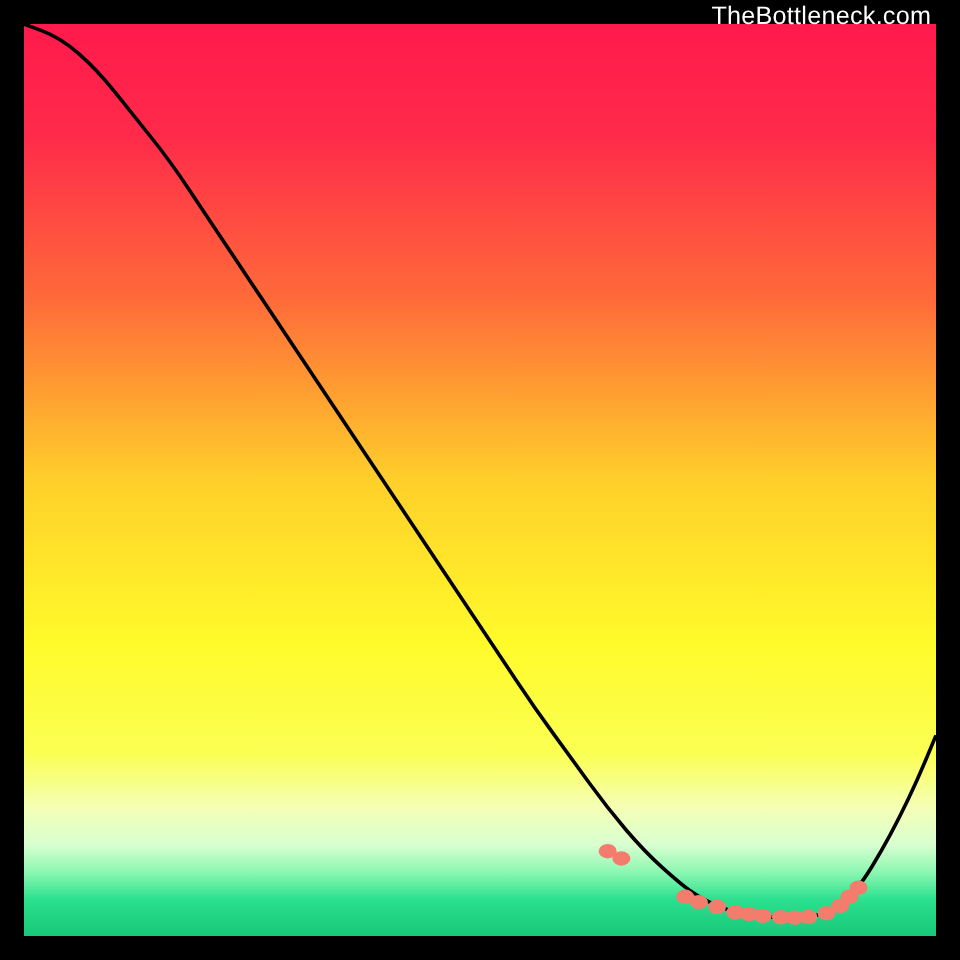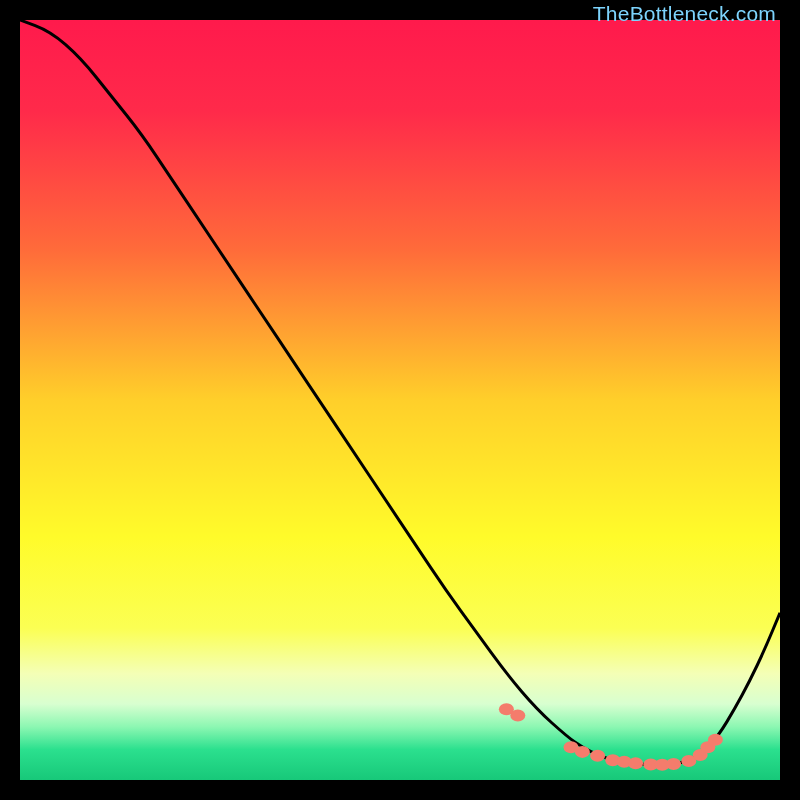--- a/index.html
+++ b/index.html
@@ -23,21 +23,21 @@
     position: absolute;
     left: 0;
     top: 0;
     width: 760px;
     height: 760px;
   }
   .watermark {
     position: absolute;
     top: 2px;
     right: 24px;
-    color: #7dd3fc;
+    color: #ffffff;
     font-size: 21px;
     font-weight: 500;
     letter-spacing: 0.2px;
     z-index: 10;
   }
 </style>
 </head>
 <body>
 
 <div class="frame">

